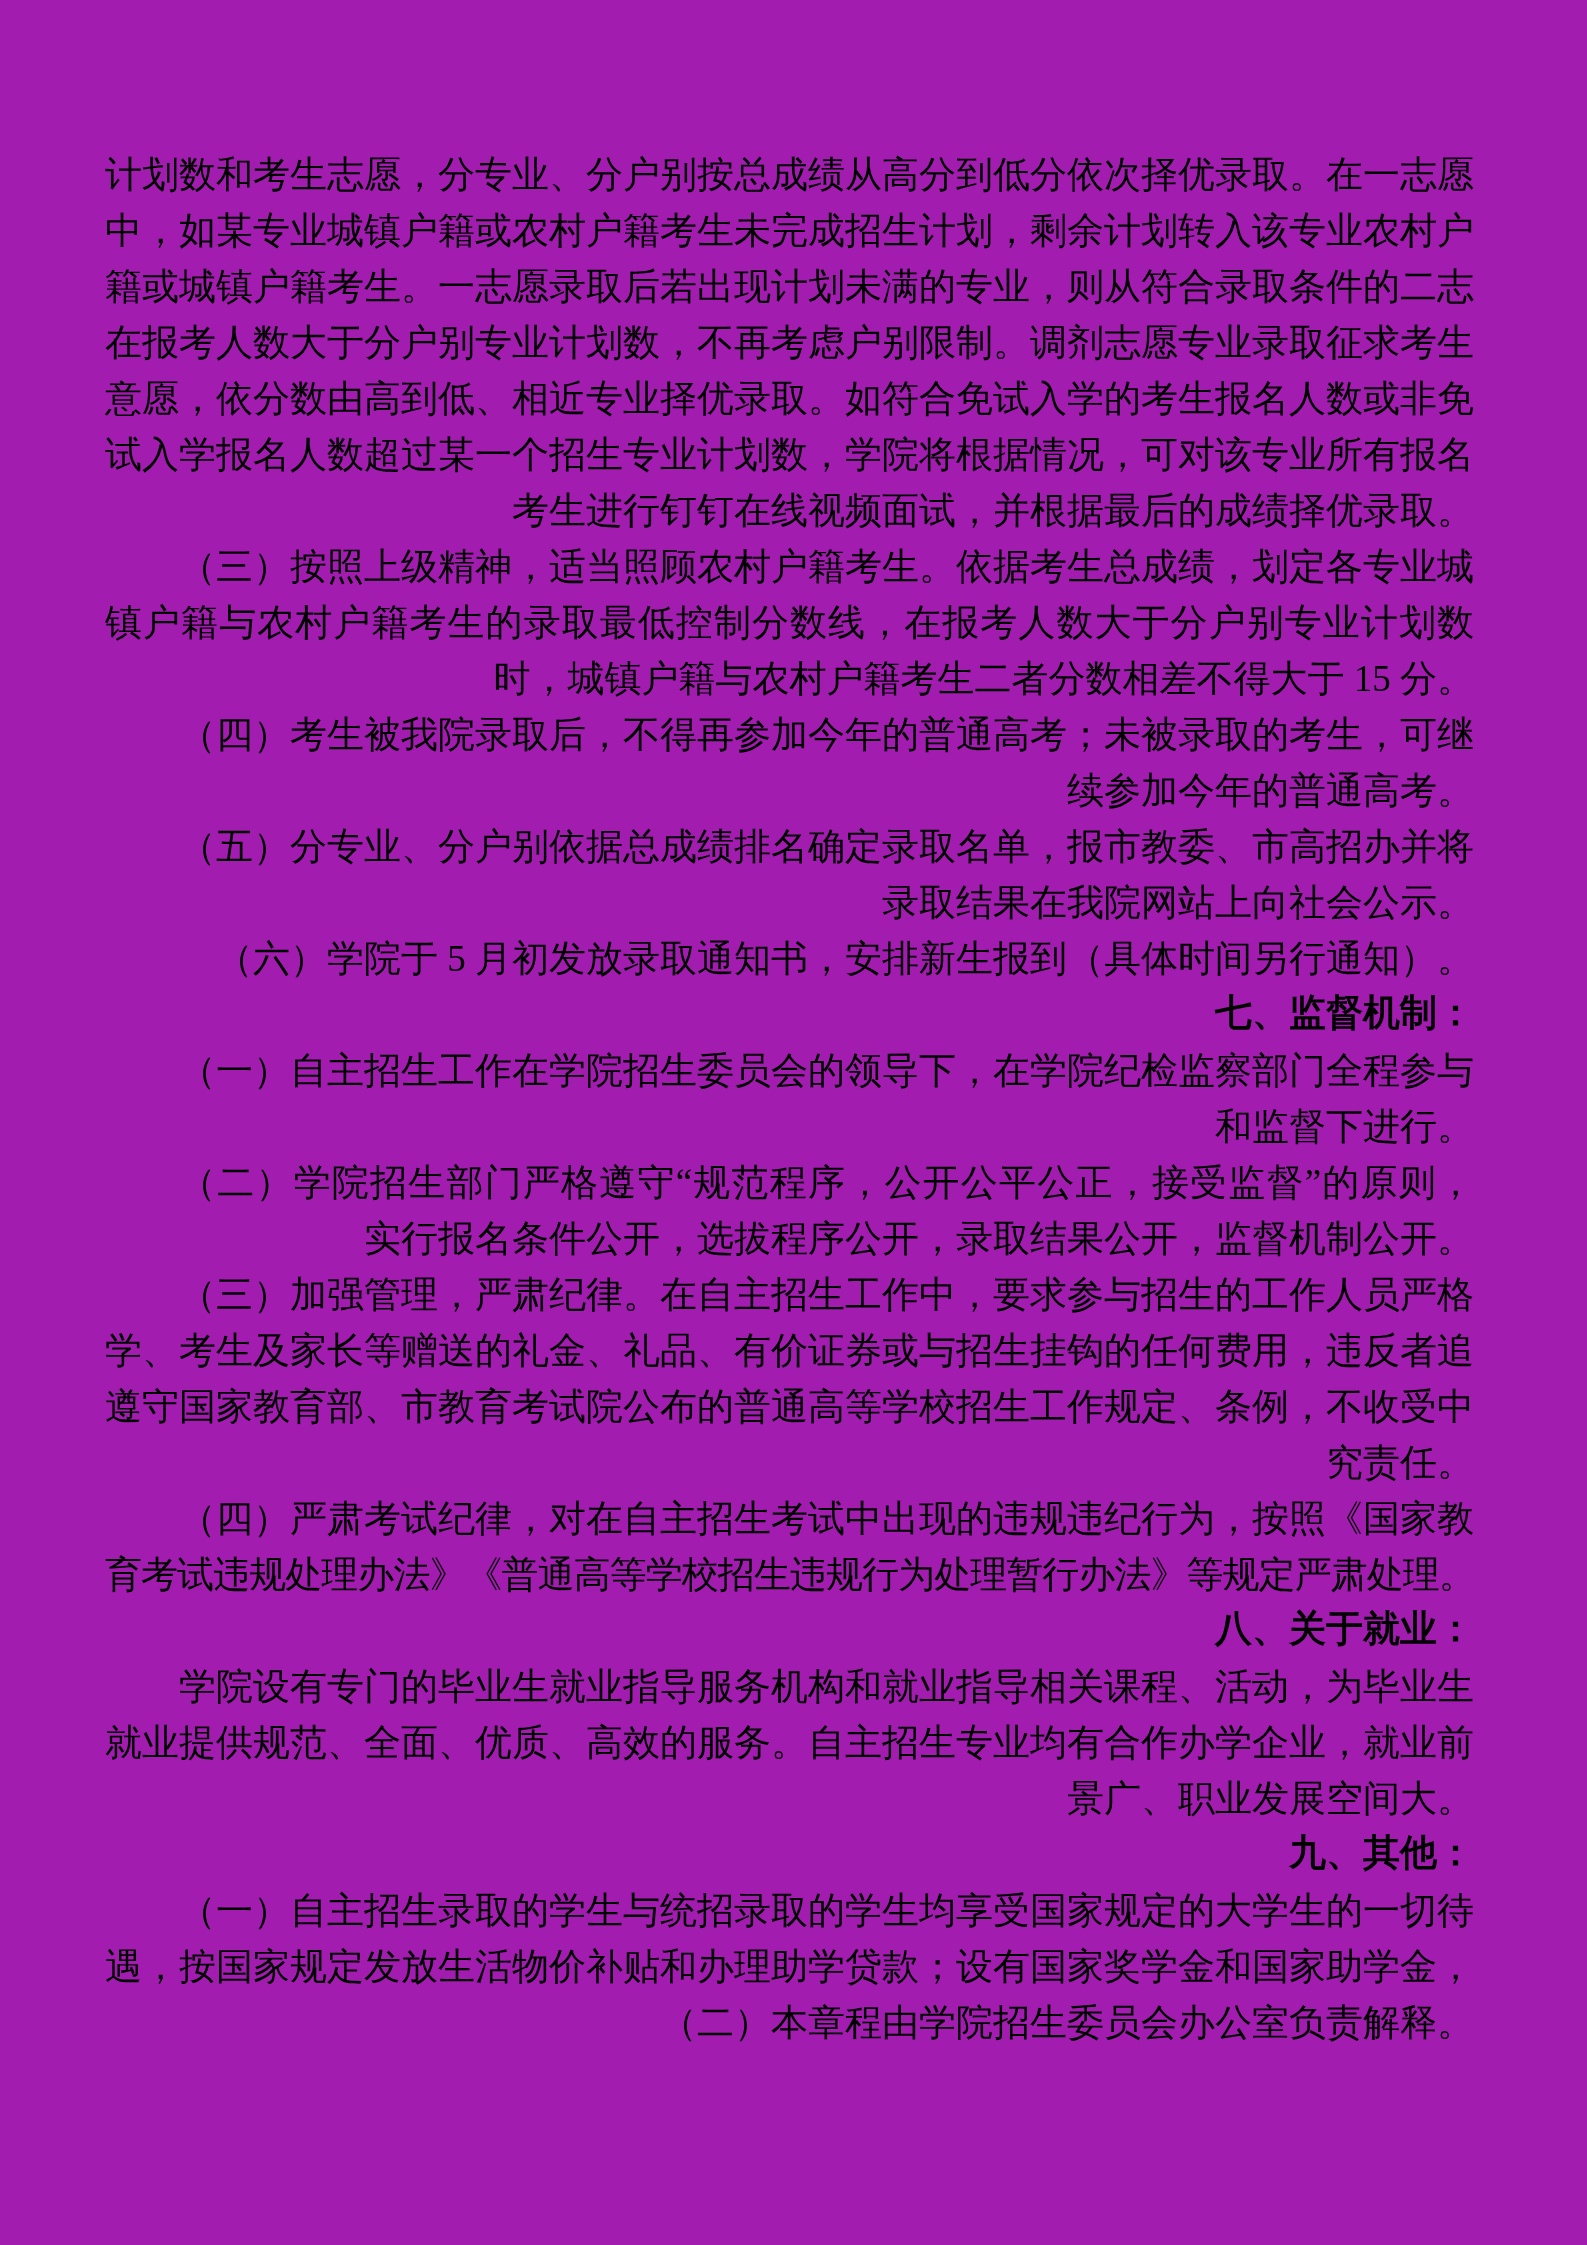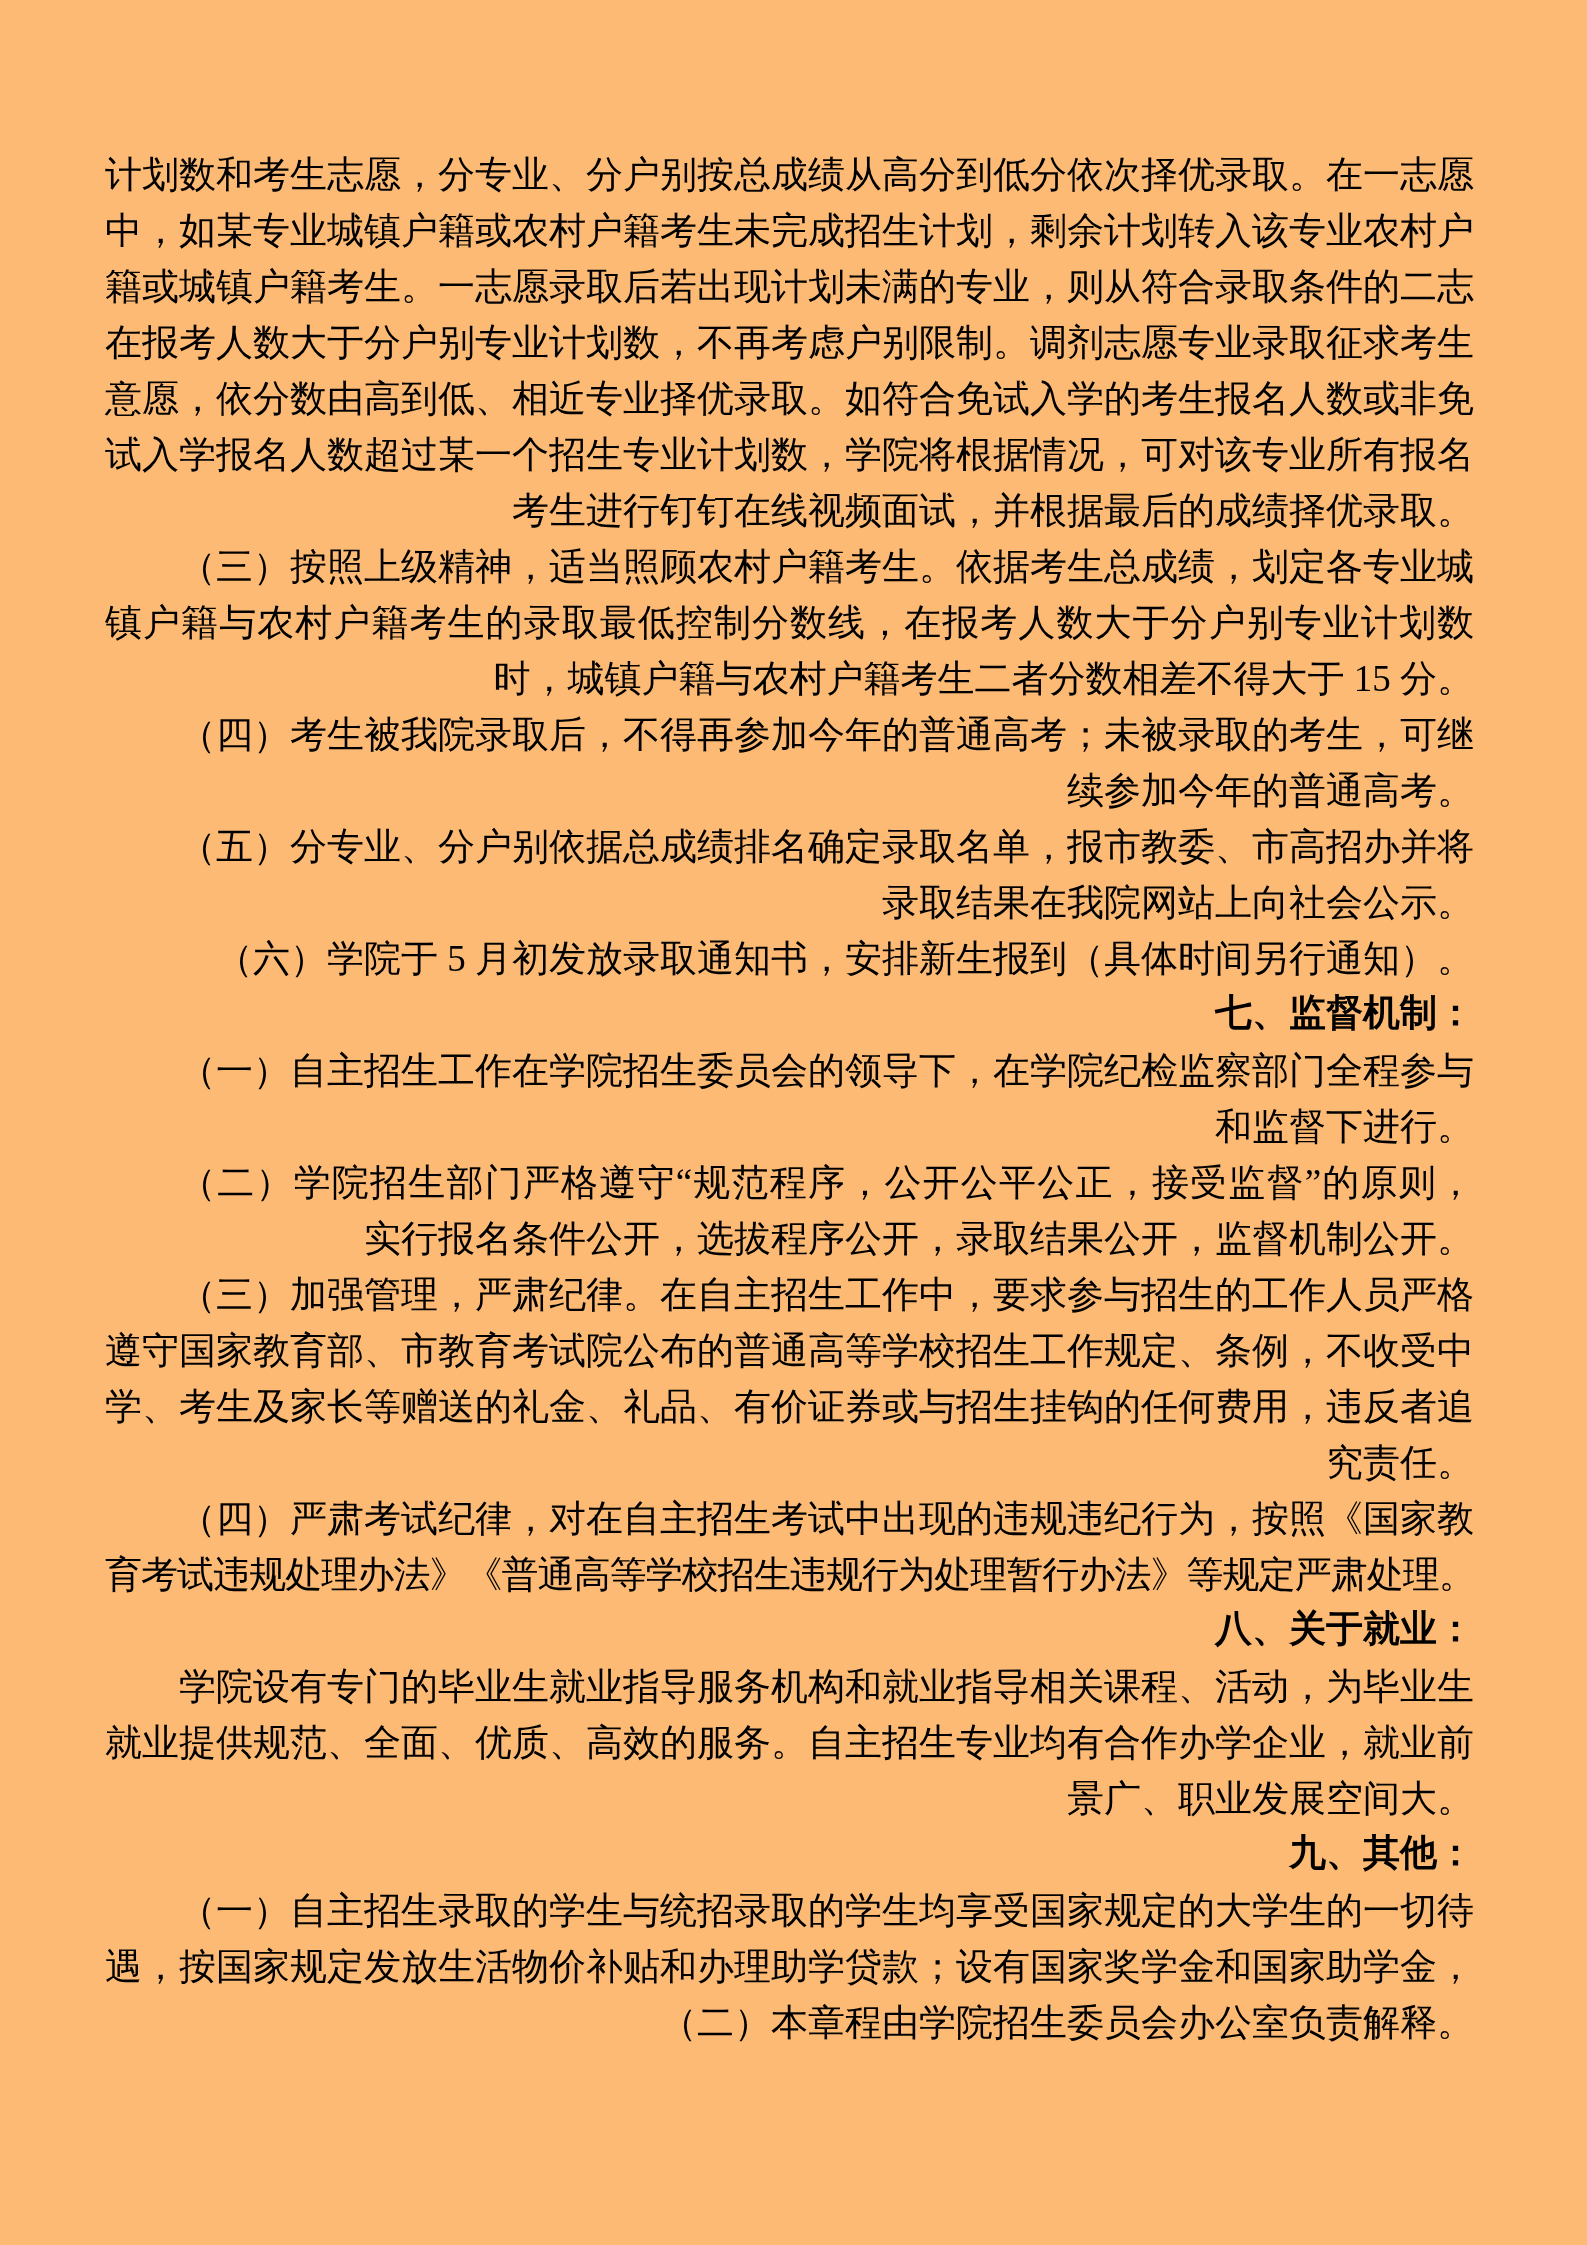--- a/index.html
+++ b/index.html
@@ -11,21 +11,21 @@
     width: 1587px;
     height: 2245px;
     position: relative;
     overflow: hidden;
     font-family: "Liberation Serif", "DejaVu Serif", serif;
     color: #000000;
   }
   .page {
     position: absolute;
     inset: 0;
-    background: #fdba74;
+    background: #a21caf;
     padding-left: 12px;
   }
   .textblock {
     position: absolute;
     left: 105px;
     top: 147px;
     width: 1369px;
   }
   .line {
     font-size: 37px;
@@ -71,22 +71,22 @@
     <div class="line">续参加今年的普通高考。</div>
     <div class="line ind fj">（五）分专业、分户别依据总成绩排名确定录取名单，报市教委、市高招办并将</div>
     <div class="line">录取结果在我院网站上向社会公示。</div>
     <div class="line ind">（六）学院于 5 月初发放录取通知书，安排新生报到（具体时间另行通知）。</div>
     <div class="line ind bold">七、监督机制：</div>
     <div class="line ind fj">（一）自主招生工作在学院招生委员会的领导下，在学院纪检监察部门全程参与</div>
     <div class="line">和监督下进行。</div>
     <div class="line ind fj">（二）学院招生部门严格遵守“规范程序，公开公平公正，接受监督”的原则，</div>
     <div class="line">实行报名条件公开，选拔程序公开，录取结果公开，监督机制公开。</div>
     <div class="line ind fj">（三）加强管理，严肃纪律。在自主招生工作中，要求参与招生的工作人员严格</div>
+    <div class="line fj">学、考生及家长等赠送的礼金、礼品、有价证券或与招生挂钩的任何费用，违反者追</div>
     <div class="line fj">遵守国家教育部、市教育考试院公布的普通高等学校招生工作规定、条例，不收受中</div>
-    <div class="line fj">学、考生及家长等赠送的礼金、礼品、有价证券或与招生挂钩的任何费用，违反者追</div>
     <div class="line">究责任。</div>
     <div class="line ind fj">（四）严肃考试纪律，对在自主招生考试中出现的违规违纪行为，按照《国家教</div>
     <div class="line compress">育考试违规处理办法》《普通高等学校招生违规行为处理暂行办法》等规定严肃处理。</div>
     <div class="line ind bold">八、关于就业：</div>
     <div class="line ind fj">学院设有专门的毕业生就业指导服务机构和就业指导相关课程、活动，为毕业生</div>
     <div class="line fj">就业提供规范、全面、优质、高效的服务。自主招生专业均有合作办学企业，就业前</div>
     <div class="line">景广、职业发展空间大。</div>
     <div class="line ind bold">九、其他：</div>
     <div class="line ind fj">（一）自主招生录取的学生与统招录取的学生均享受国家规定的大学生的一切待</div>
     <div class="line fj">遇，按国家规定发放生活物价补贴和办理助学贷款；设有国家奖学金和国家助学金，</div>

